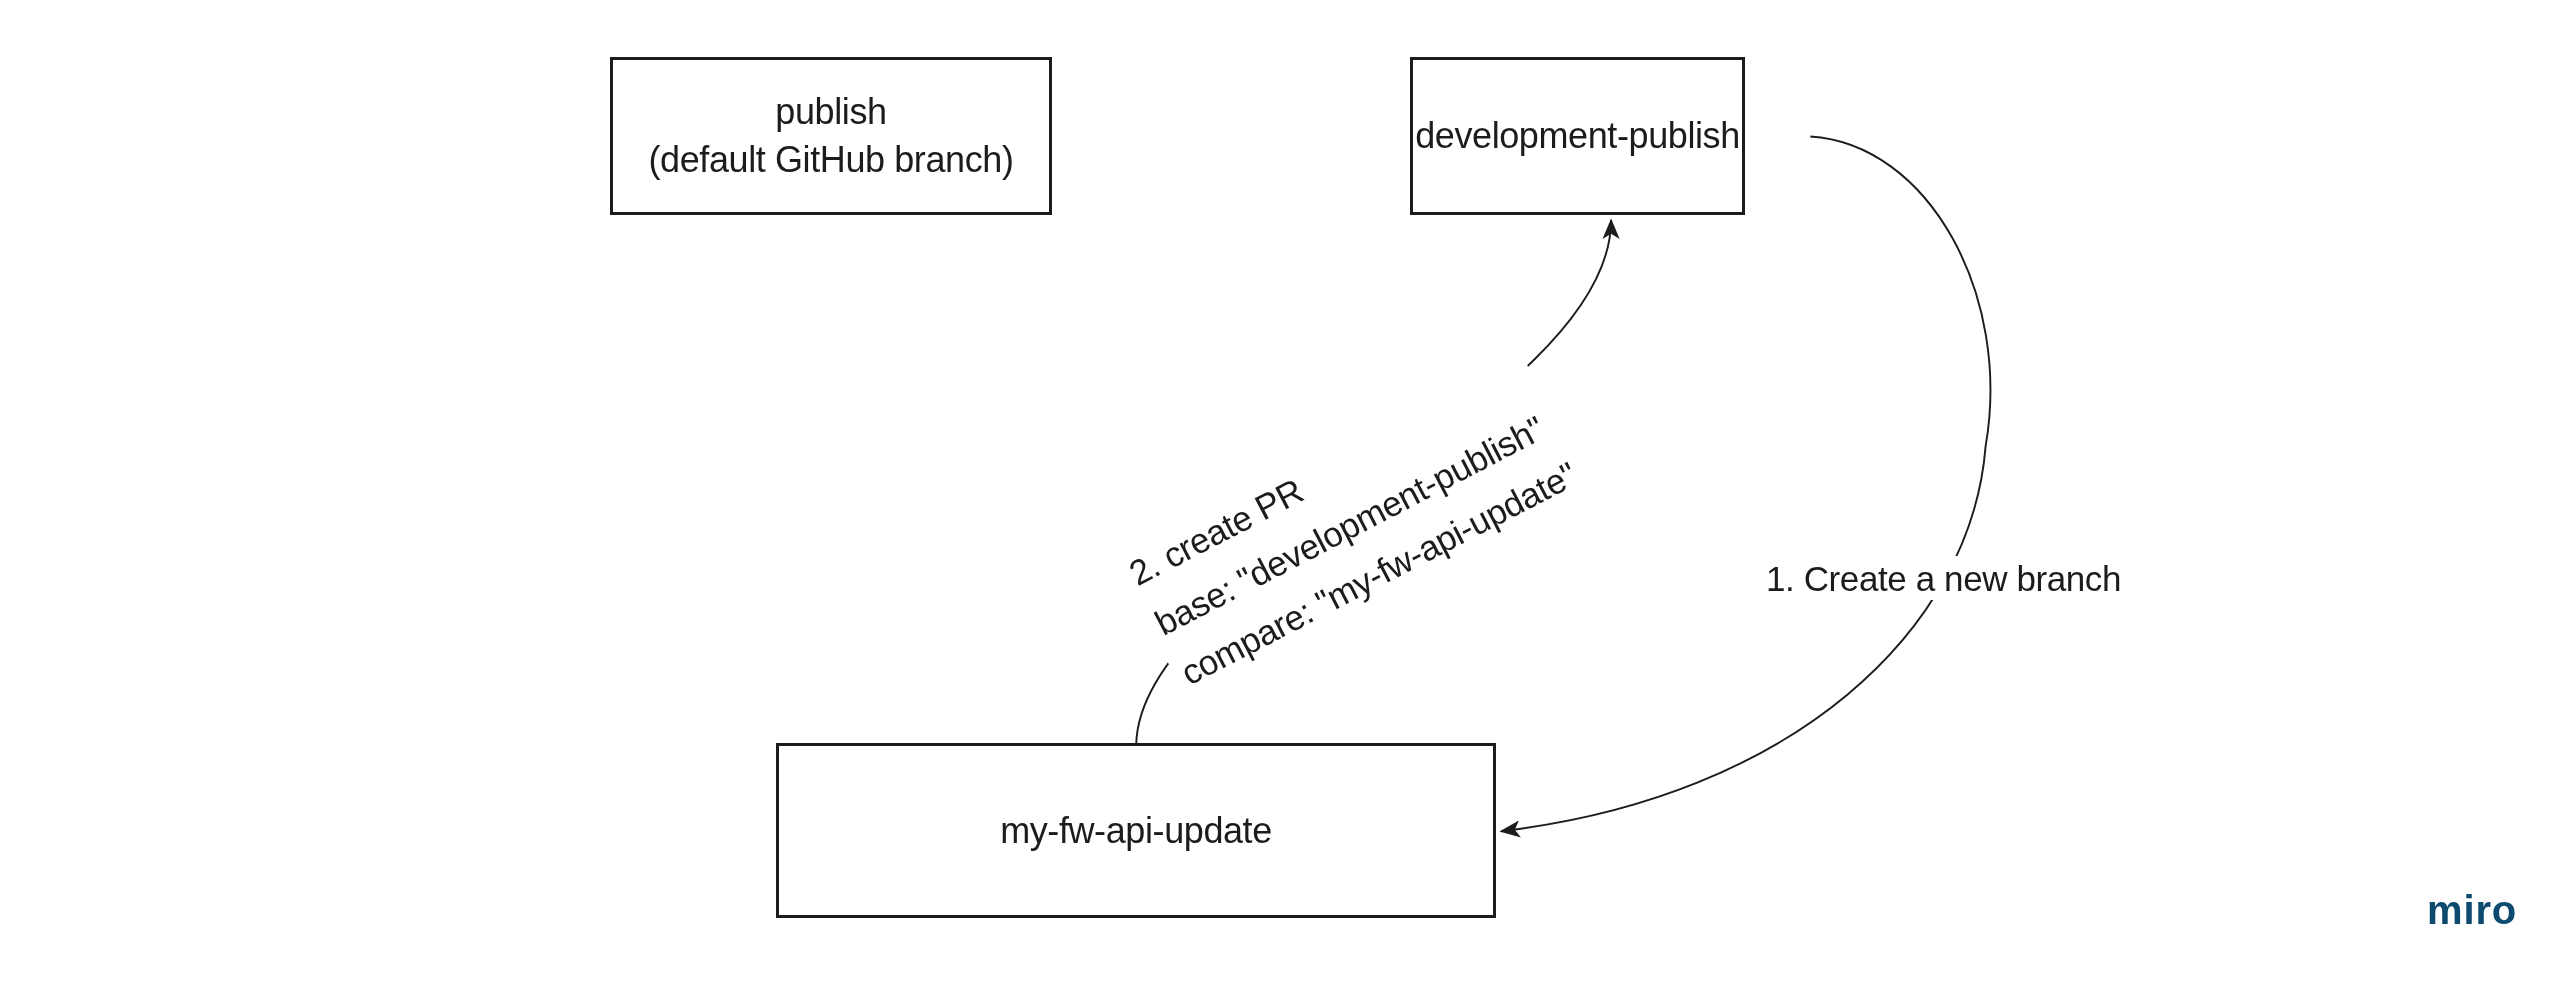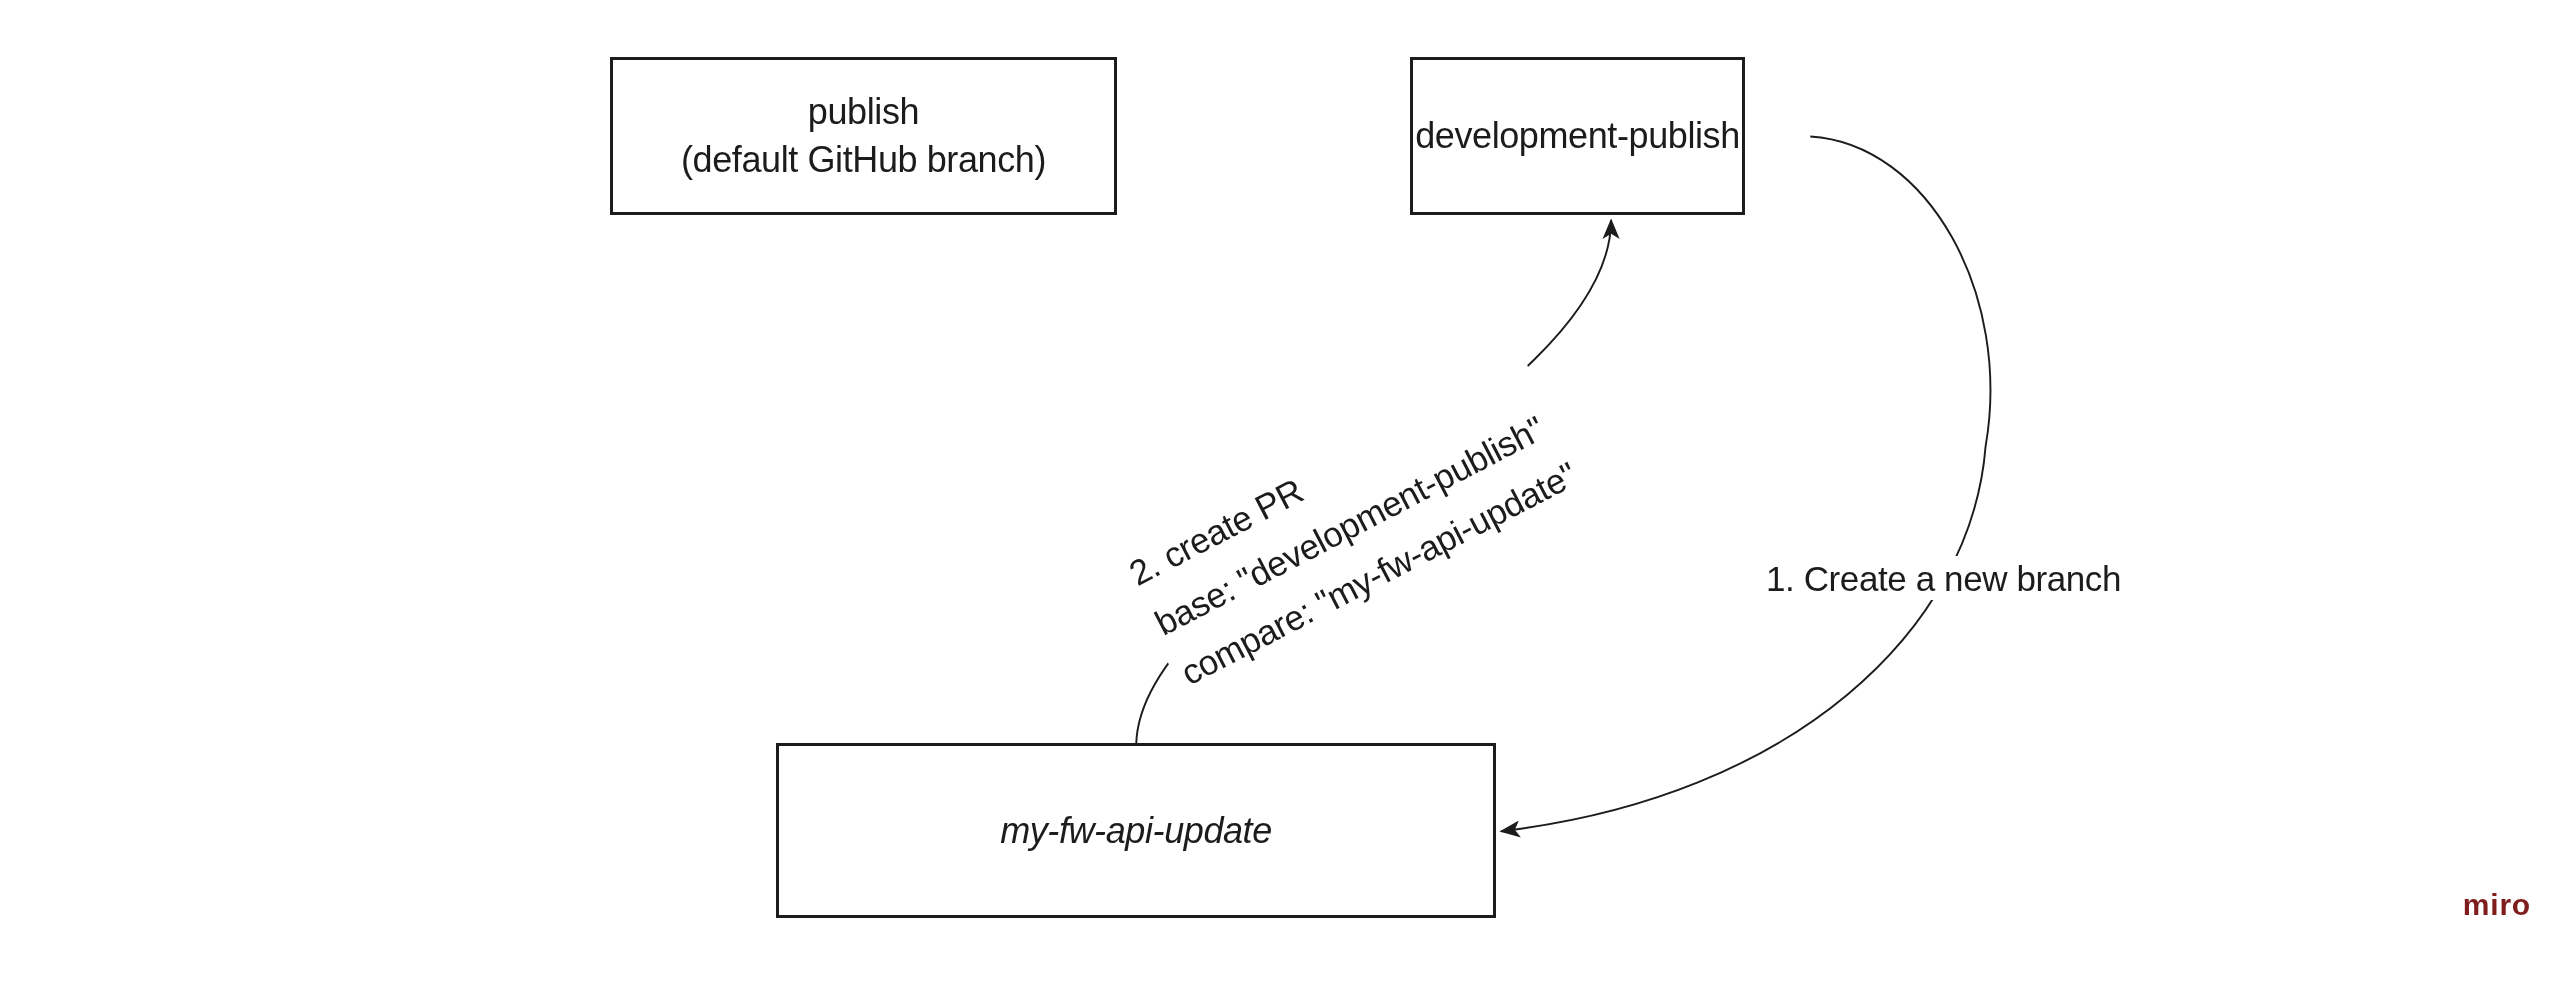--- a/index.html
+++ b/index.html
@@ -37,23 +37,23 @@
     display: flex;
     align-items: center;
     justify-content: center;
     text-align: center;
     font-size: 36px;
     line-height: 1.32;
     letter-spacing: -0.4px;
     z-index: 3;
     white-space: pre-line;
   }
-  .node-publish          { left: 610px;  top: 57px;  width: 507px; height: 158px; }
+  .node-publish          { left: 610px;  top: 57px;  width: 442px; height: 158px; }
   .node-dev-publish      { left: 1410px; top: 57px;  width: 335px; height: 158px; }
-  .node-my-fw-api-update { left: 776px;  top: 743px; width: 720px; height: 175px; font-style: italic; }
+  .node-my-fw-api-update { left: 776px;  top: 743px; width: 720px; height: 175px; }
 
   .caption {
     position: absolute;
     background: #ffffff;
     font-size: 35px;
     letter-spacing: -0.4px;
     color: #1c1c1c;
     z-index: 2;
     white-space: pre-line;
   }
@@ -68,26 +68,26 @@
     left: 1125px;
     top: 437px;
     padding: 3.2px 8px;
     line-height: 56px;
     text-align: left;
     width: max-content;
     transform: rotate(-27.5deg);
   }
   .watermark {
     position: absolute;
-    right: 45px;
+    right: 59px;
     top: 888px;
-    font-size: 30px;
+    font-size: 40px;
     font-weight: 700;
     letter-spacing: 0.8px;
-    color: #7f1d1d;
+    color: #0c4a6e;
     z-index: 4;
   }
 </style>
 </head>
 <body>
 
 <div class="board">
 
   <svg class="connector-layer" viewBox="0 0 3233 1237" xmlns="http://www.w3.org/2000/svg">
     <defs>

